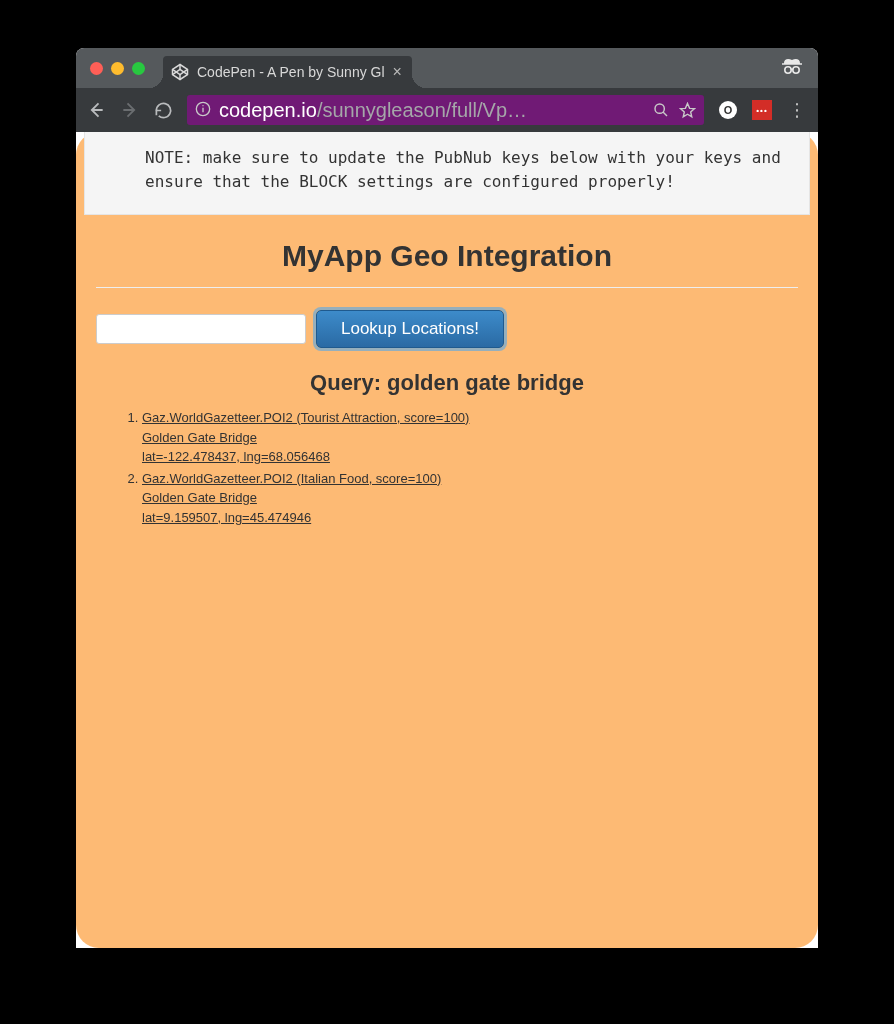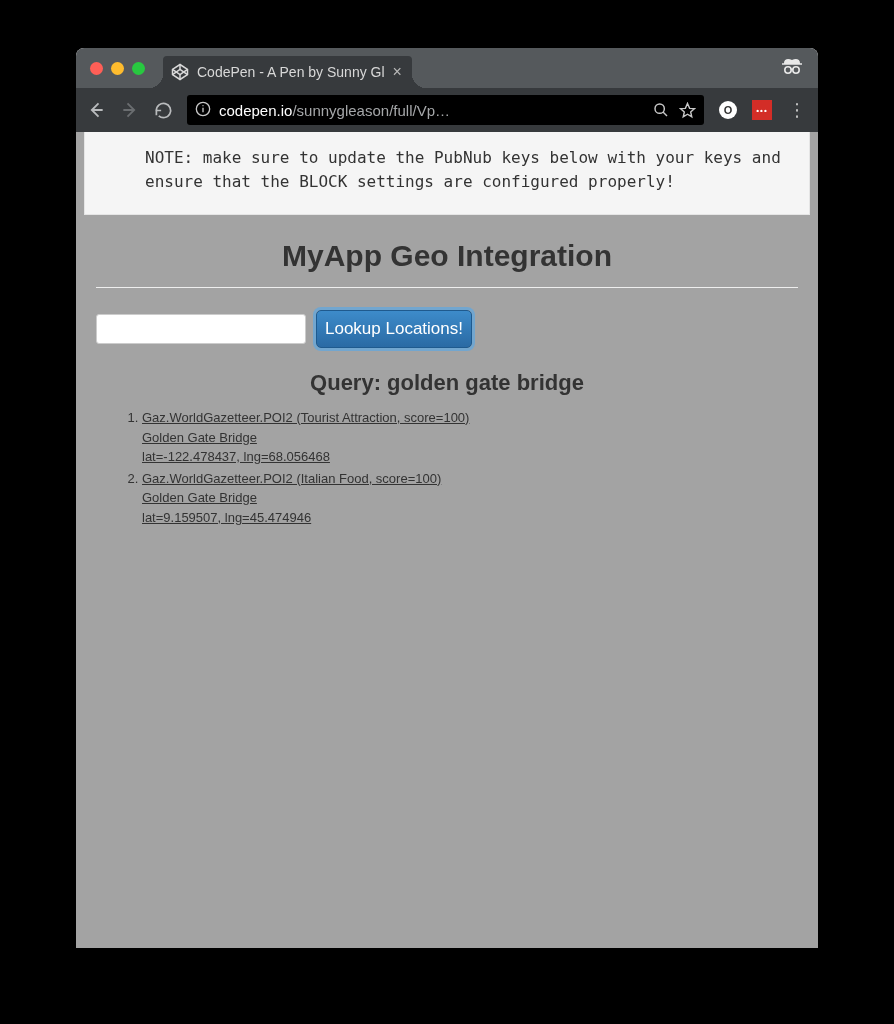--- a/index.html
+++ b/index.html
@@ -107,27 +107,27 @@
     .nav-icon {
       color: #b9bbbd;
       display: flex;
       align-items: center;
       cursor: pointer;
     }
     .nav-icon.disabled { color: #6a6d70; cursor: default; }
     .omnibox {
       flex: 1;
       height: 30px;
-      background: #000000;
+      background: #701a75;
       border-radius: 3px;
       display: flex;
       align-items: center;
       padding: 0 8px;
       color: #d8d8d8;
-      font-size: 15px;
+      font-size: 20px;
       gap: 8px;
       overflow: hidden;
     }
     .omnibox .info-icon {
       color: #c8c8c8;
       flex-shrink: 0;
     }
     .url-text {
       flex: 1;
       white-space: nowrap;
@@ -158,23 +158,24 @@
       color:#fff; font-weight: bold; font-size: 8px; letter-spacing: 1px;
     }
     .menu-dots {
       color: #c8c8c8;
       font-size: 18px;
       cursor: pointer;
       padding: 0 2px;
     }
     
     .page {
-      background: #a3a3a3;
+      background: #fdba74;
       height: calc(100% - 84px);
       padding: 0;
+      border-radius: 23px;
     }
     .note-box {
       background: #f5f5f5;
       border: 1px solid #e5e5e5;
       margin: 0 8px;
       padding: 14px 20px 20px 60px;
       font-family: "Menlo", "Consolas", monospace;
       font-size: 16px;
       color: #333;
       line-height: 1.5;
@@ -207,21 +208,21 @@
       border: 1px solid #ccc;
       border-radius: 3px;
       padding: 4px 8px;
       font-size: 14px;
     }
     .lookup-btn {
       background: linear-gradient(#3d8bca, #2a6aa4);
       border: 1px solid #1f5a8e;
       color: #fff;
       font-size: 17px;
-      padding: 8px 8px;
+      padding: 8px 24px;
       border-radius: 5px;
       cursor: pointer;
       box-shadow: 0 0 0 3px rgba(82,168,236,0.6);
       outline: none;
     }
     h3.query-heading {
       font-size: 22px;
       font-weight: 600;
       color: #333;
       margin-bottom: 12px;

